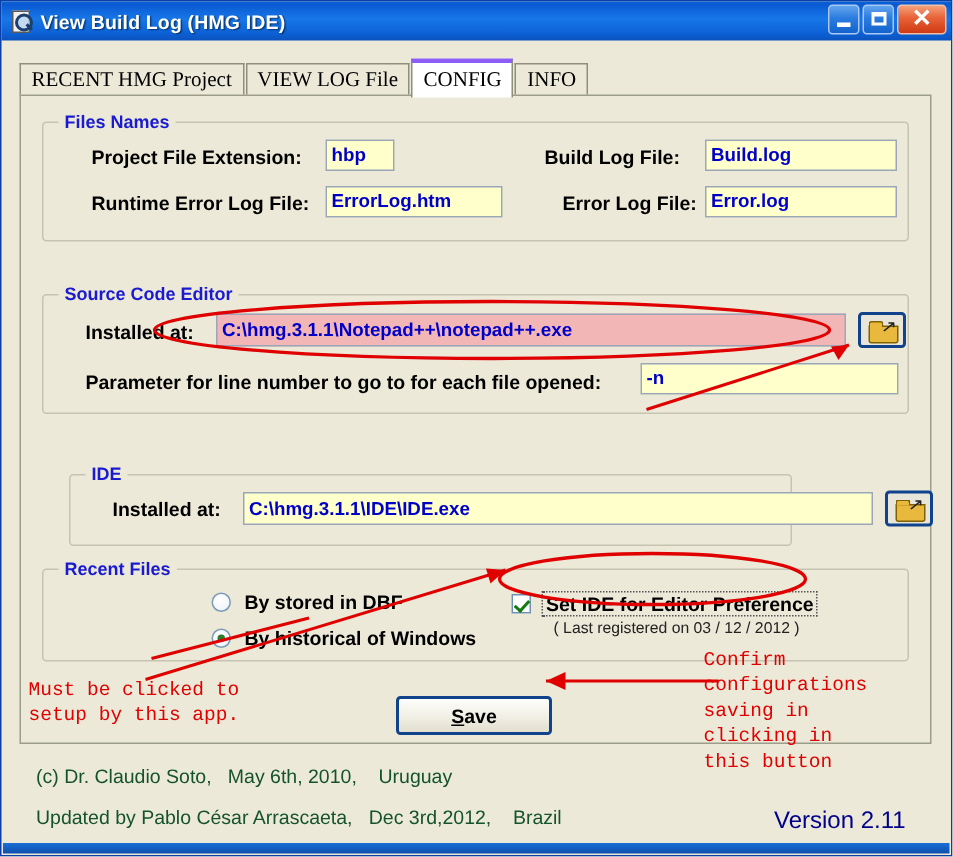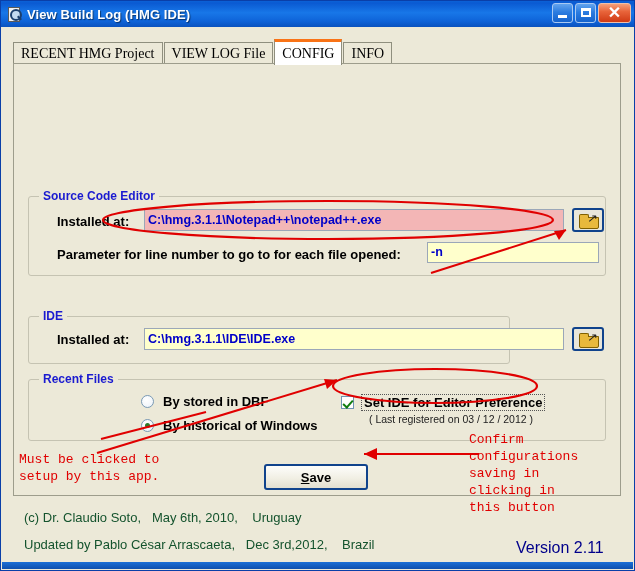--- a/index.html
+++ b/index.html
@@ -115,21 +115,21 @@
     margin-right: 1px;
     box-sizing: border-box;
     white-space: nowrap;
     font-family: Liberation Serif, serif;
     text-align: right;
   }
   .tab.active {
     background: #ffffff;
     height: 26px;
     line-height: 24px;
-    border-top: 3px solid #f97316;
+    border-top: 3px solid #8b5cf6;
     margin-bottom: -1px;
     position: relative; z-index: 3;
   }
 
   .tabpage {
     position: absolute;
     left: 11px; right: 12px; top: 35px; height: 433px;
     background: #ece9d8;
     border: 1px solid #9d9d8c;
     box-sizing: border-box;
@@ -318,36 +318,51 @@
 
     <div class="tabstrip">
       <div class="tab">RECENT HMG Project</div>
       <div class="tab">VIEW LOG File</div>
       <div class="tab active">CONFIG</div>
       <div class="tab">INFO</div>
     </div>
 
     <div class="tabpage">
 
+      <div class="group" style="left:14px; top:17px; width:578px; height:80px;">
+        <div class="legend">Files Names</div>
+
+        <div class="fld-label" style="left:32px; top:15px;">Project File Extension:</div>
+        <div class="tbox" style="left:188px; top:11px; width:46px; height:21px;">hbp</div>
+
+        <div class="fld-label" style="left:334px; top:15px;">Build Log File:</div>
+        <div class="tbox" style="left:441px; top:11px; width:128px; height:21px;">Build.log</div>
+
+        <div class="fld-label" style="left:32px; top:46px;">Runtime Error Log File:</div>
+        <div class="tbox" style="left:188px; top:42px; width:118px; height:21px;">ErrorLog.htm</div>
+
+        <div class="fld-label" style="left:346px; top:46px;">Error Log File:</div>
+        <div class="tbox" style="left:441px; top:42px; width:128px; height:21px;">Error.log</div>
+      </div>
 
       <div class="group" style="left:14px; top:132px; width:578px; height:80px;">
         <div class="legend">Source Code Editor</div>
 
         <div class="fld-label" style="left:28px; top:17px;">Installed at:</div>
         <div class="tbox hl" style="left:115px; top:12px; width:420px; height:22px;">C:\hmg.3.1.1\Notepad++\notepad++.exe</div>
         <div class="browse-btn" style="left:543px; top:11px;">
           <div class="folder"></div>
           <div class="arr">↗</div>
         </div>
 
         <div class="fld-label" style="left:28px; top:50px;">Parameter for line number to go to for each file opened:</div>
         <div class="tbox" style="left:398px; top:45px; width:172px; height:21px;">-n</div>
       </div>
 
-      <div class="group" style="left:14px; top:252px; width:482px; height:48px;">
+      <div class="group" style="left:32px; top:252px; width:482px; height:48px;">
         <div class="legend">IDE</div>
         <div class="fld-label" style="left:28px; top:15px;">Installed at:</div>
         <div class="tbox" style="left:115px; top:11px; width:420px; height:22px;">C:\hmg.3.1.1\IDE\IDE.exe</div>
         <div class="browse-btn" style="left:543px; top:10px;">
           <div class="folder"></div>
           <div class="arr">↗</div>
         </div>
       </div>
 
       <div class="group" style="left:14px; top:315px; width:578px; height:62px;">

